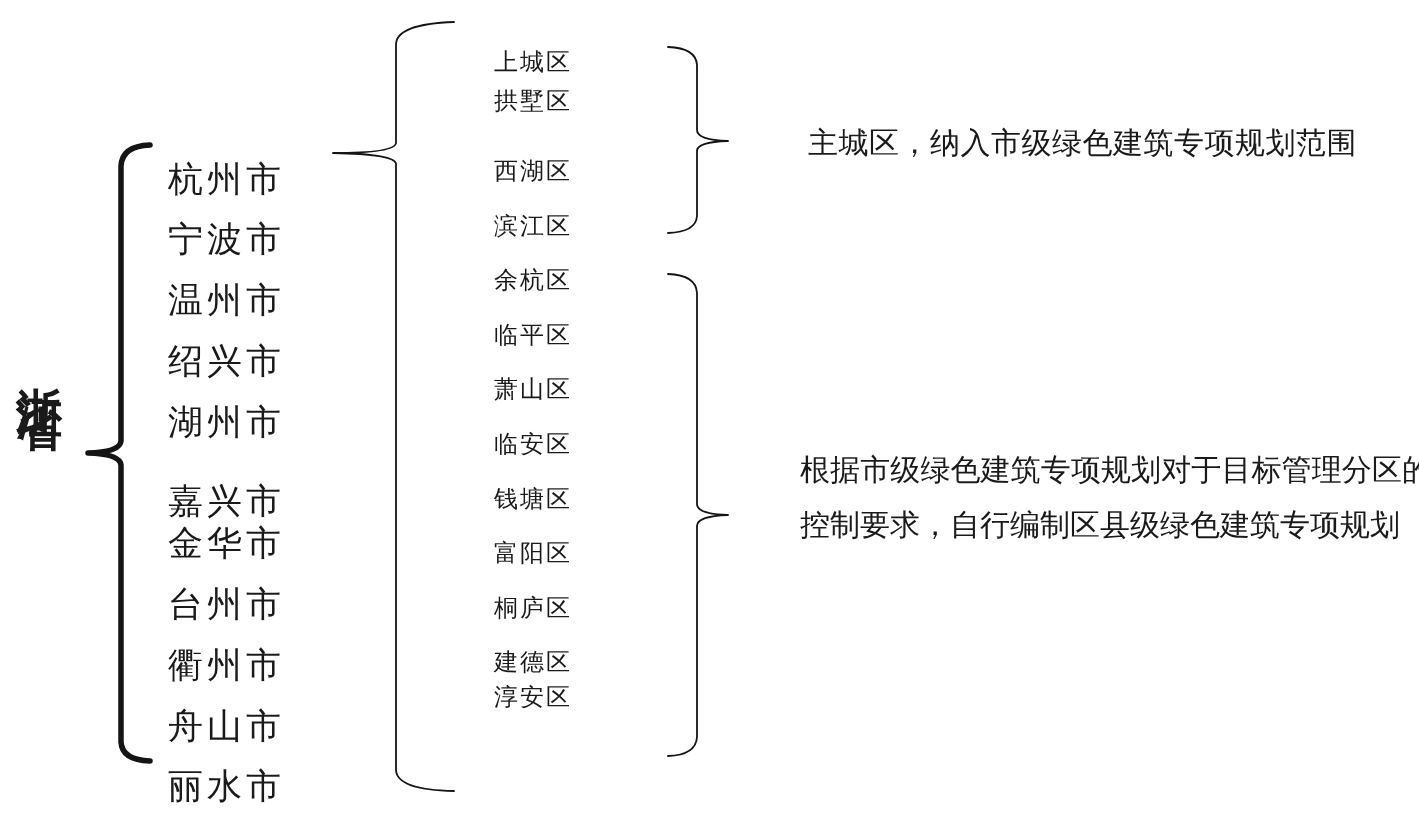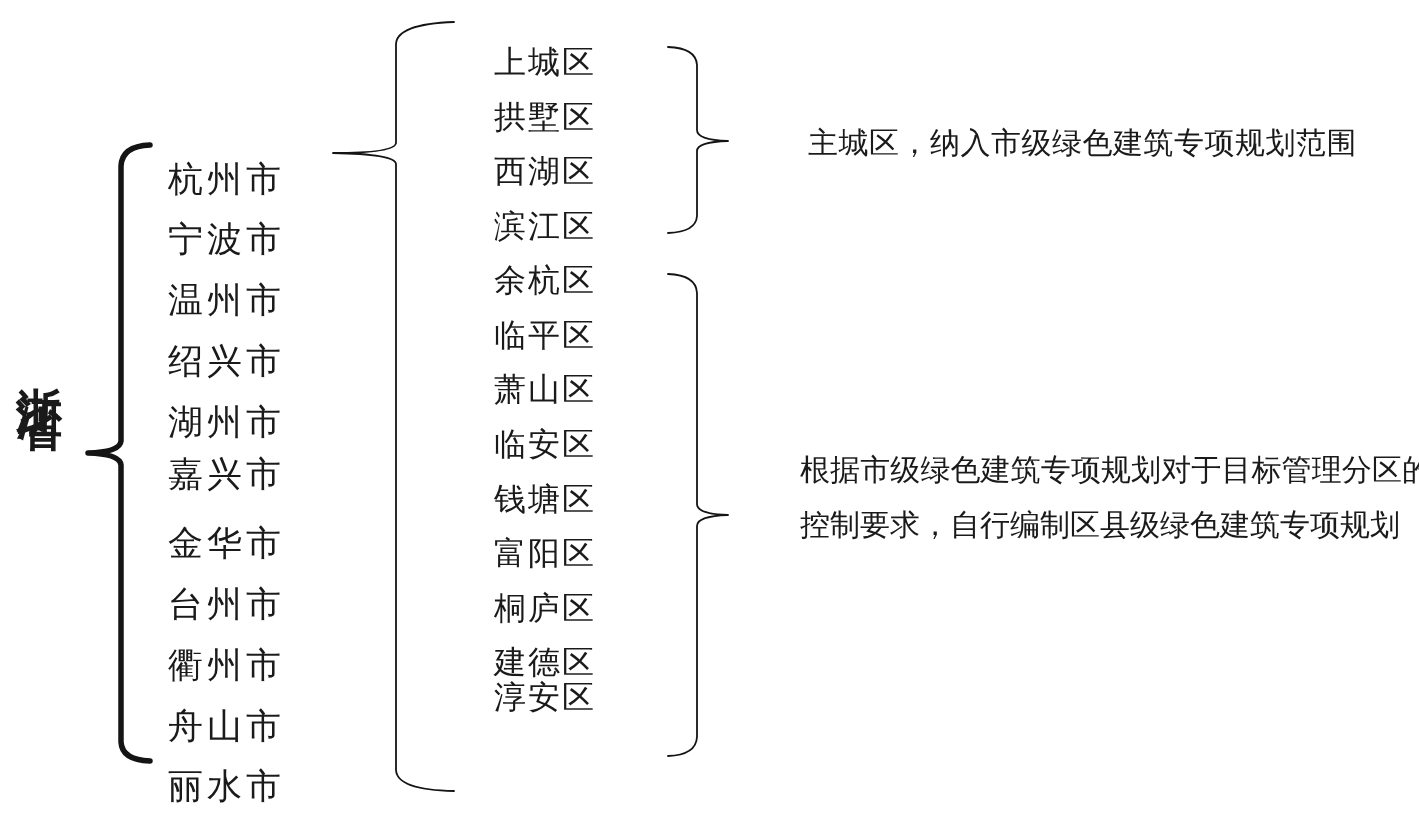--- a/index.html
+++ b/index.html
@@ -48,21 +48,21 @@
     left: 168px;
     font-size: 35px;
     line-height: 35px;
     letter-spacing: 4px;
     white-space: nowrap;
     margin-top: 24px;
   }
   .district-item {
     position: absolute;
     left: 494px;
-    font-size: 32px;
+    font-size: 24px;
     line-height: 32px;
     letter-spacing: 2px;
     white-space: nowrap;
   }
   .note {
     position: absolute;
     font-size: 30px;
     color: #1a1a1a;
   }
   .note-core {
@@ -97,29 +97,29 @@
     <path class="brace-thin" d="M 668 274 Q 696 275 697 293 L 697 504 Q 697 514 728 515 Q 697 516 697 526 L 697 737 Q 696 755 668 756"></path>
   </svg>
 
   <div class="province-label">浙江省</div>
 
   <div class="city-item" style="top:138px">杭州市</div>
   <div class="city-item" style="top:198px">宁波市</div>
   <div class="city-item" style="top:259px">温州市</div>
   <div class="city-item" style="top:320px">绍兴市</div>
   <div class="city-item" style="top:381px">湖州市</div>
-  <div class="city-item" style="top:433px">嘉兴市</div>
+  <div class="city-item" style="top:460px">嘉兴市</div>
   <div class="city-item" style="top:502px">金华市</div>
   <div class="city-item" style="top:563px">台州市</div>
   <div class="city-item" style="top:624px">衢州市</div>
   <div class="city-item" style="top:685px">舟山市</div>
   <div class="city-item" style="top:745px">丽水市</div>
 
   <div class="district-item" style="top:46px">上城区</div>
-  <div class="district-item" style="top:101px">拱墅区</div>
+  <div class="district-item" style="top:85px">拱墅区</div>
   <div class="district-item" style="top:155px">西湖区</div>
   <div class="district-item" style="top:210px">滨江区</div>
   <div class="district-item" style="top:264px">余杭区</div>
   <div class="district-item" style="top:319px">临平区</div>
   <div class="district-item" style="top:373px">萧山区</div>
   <div class="district-item" style="top:428px">临安区</div>
   <div class="district-item" style="top:483px">钱塘区</div>
   <div class="district-item" style="top:537px">富阳区</div>
   <div class="district-item" style="top:592px">桐庐区</div>
   <div class="district-item" style="top:646px">建德区</div>

